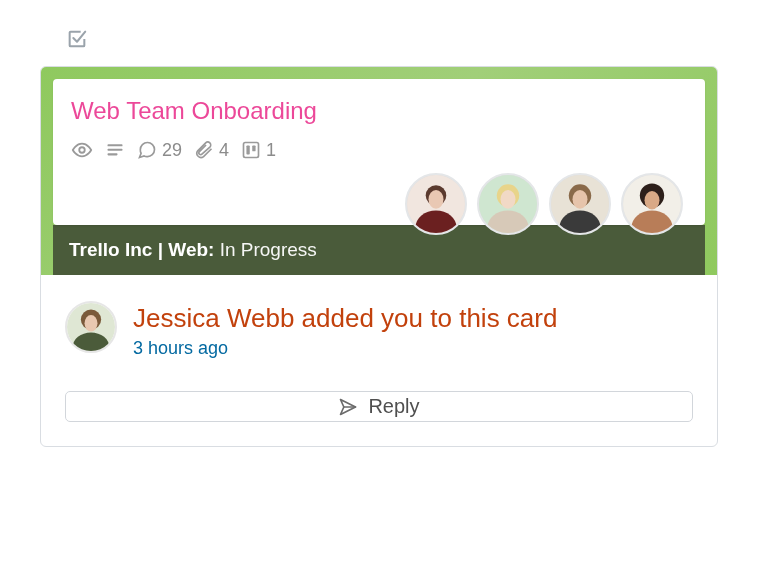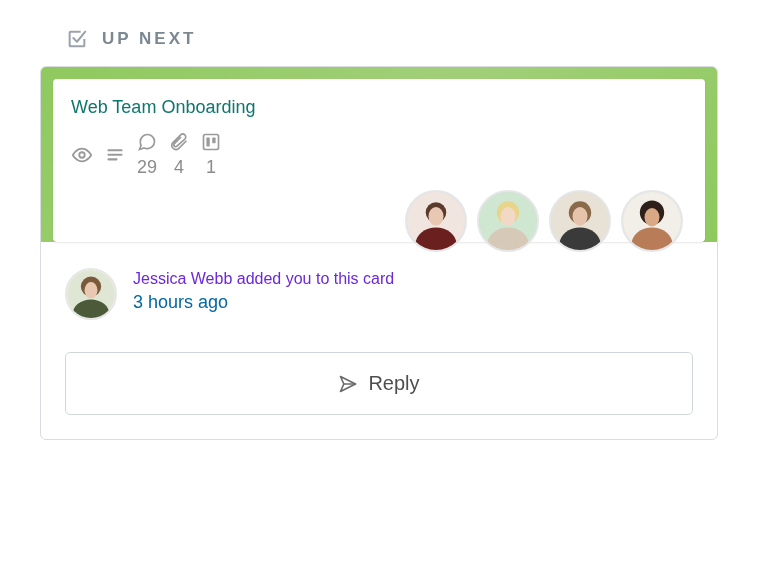--- a/index.html
+++ b/index.html
@@ -36,37 +36,36 @@
     position: relative;
   }
   .inner-card {
     background: #fff;
     border-radius: 4px;
     padding: 18px 18px 14px 18px;
     box-shadow: 0 1px 2px rgba(0,0,0,0.1);
     position: relative;
   }
   .card-title {
-    font-size: 18px;
-    color: #0f766e;
+    font-size: 24px;
+    color: #ec4899;
     font-weight: 400;
     margin-bottom: 14px;
   }
   .badges {
     display: flex;
     align-items: center;
     gap: 12px;
     color: #8c8c8c;
     font-size: 18px;
   }
   .badge {
     display: inline-flex;
     align-items: center;
     gap: 5px;
-    flex-direction: column;
   }
   .badge svg { display: block; }
   .badge-num { color: #8c8c8c; font-size: 18px; }
   .avatars {
     display: flex;
     gap: 10px;
     justify-content: flex-end;
     margin-top: 12px;
     padding-right: 4px;
     position: relative;
@@ -97,54 +96,53 @@
   }
   .activity-avatar {
     width: 52px; height: 52px;
     border-radius: 50%;
     border: 2px solid #e6e6e6;
     overflow: hidden;
     flex-shrink: 0;
   }
   .activity-avatar svg { width: 100%; height: 100%; display: block; }
   .activity-text { padding-top: 2px; }
-  .activity-msg { font-size: 16px; color: #6d28d9; }
+  .activity-msg { font-size: 26px; color: #c2410c; }
   .activity-time { font-size: 18px; color: #0369a1; margin-top: 4px; }
   .actions {
     display: flex;
     gap: 16px;
     padding: 14px 24px 24px 24px;
   }
   .action-btn {
     flex: 1;
     display: flex;
     align-items: center;
     justify-content: center;
     gap: 10px;
     border: 1px solid #d2d6db;
     background: #fff;
     border-radius: 5px;
-    padding: 19px 0;
+    padding: 3px 0;
     font-size: 20px;
     color: #4f4f4f;
     cursor: pointer;
   }
   .action-btn svg { display: block; }
 </style>
 </head>
 <body>
 
 <div class="section-header">
   <span class="icon">
     <svg width="22" height="22" viewBox="0 0 24 24" fill="none" stroke="#9aa3ab" stroke-width="2.2">
       <path d="M20 12v7a1 1 0 0 1-1 1H5a1 1 0 0 1-1-1V5a1 1 0 0 1 1-1h11"></path>
       <path d="M8 11l4 4 9-11" stroke-linecap="round" stroke-linejoin="round"></path>
     </svg>
   </span>
-  <span class="section-title">UP NEXT</span>
 </div>
 
 <div class="card-outer">
   <div class="card-header-green">
     <div class="inner-card">
       <div class="card-title">Web Team Onboarding</div>
       <div class="badges">
         <span class="badge">
           <svg width="22" height="22" viewBox="0 0 24 24" fill="none" stroke="#9a9a9a" stroke-width="2">
             <path d="M2 12s3.5-7 10-7 10 7 10 7-3.5 7-10 7S2 12 2 12z"></path>
@@ -206,20 +204,24 @@
         </div>
         <div class="avatar">
           <svg viewBox="0 0 62 62">
               <rect width="62" height="62" fill="#f2efe8"></rect>
               <circle cx="31" cy="22" r="13" fill="#2d1f1a"></circle>
               <ellipse cx="31" cy="56" rx="22" ry="18" fill="#b87d58"></ellipse>
               <ellipse cx="31" cy="27" rx="8" ry="10" fill="#d9a986"></ellipse>
             </svg>
         </div>
       </div>
+    </div>
+    <div class="board-bar">
+      <span class="bold">Trello Inc | Web:</span>
+      <span class="normal"> <span>In Progress</span></span>
     </div>
   </div>
 
   <div class="activity">
     <div class="activity-avatar">
       <svg viewBox="0 0 52 52">
           <rect width="52" height="52" fill="#dfe7d4"></rect>
           <circle cx="26" cy="18" r="11" fill="#7a5a3a"></circle>
           <ellipse cx="26" cy="48" rx="20" ry="16" fill="#4b5b3a"></ellipse>
           <ellipse cx="26" cy="22" rx="7" ry="9" fill="#e8c8b0"></ellipse>

